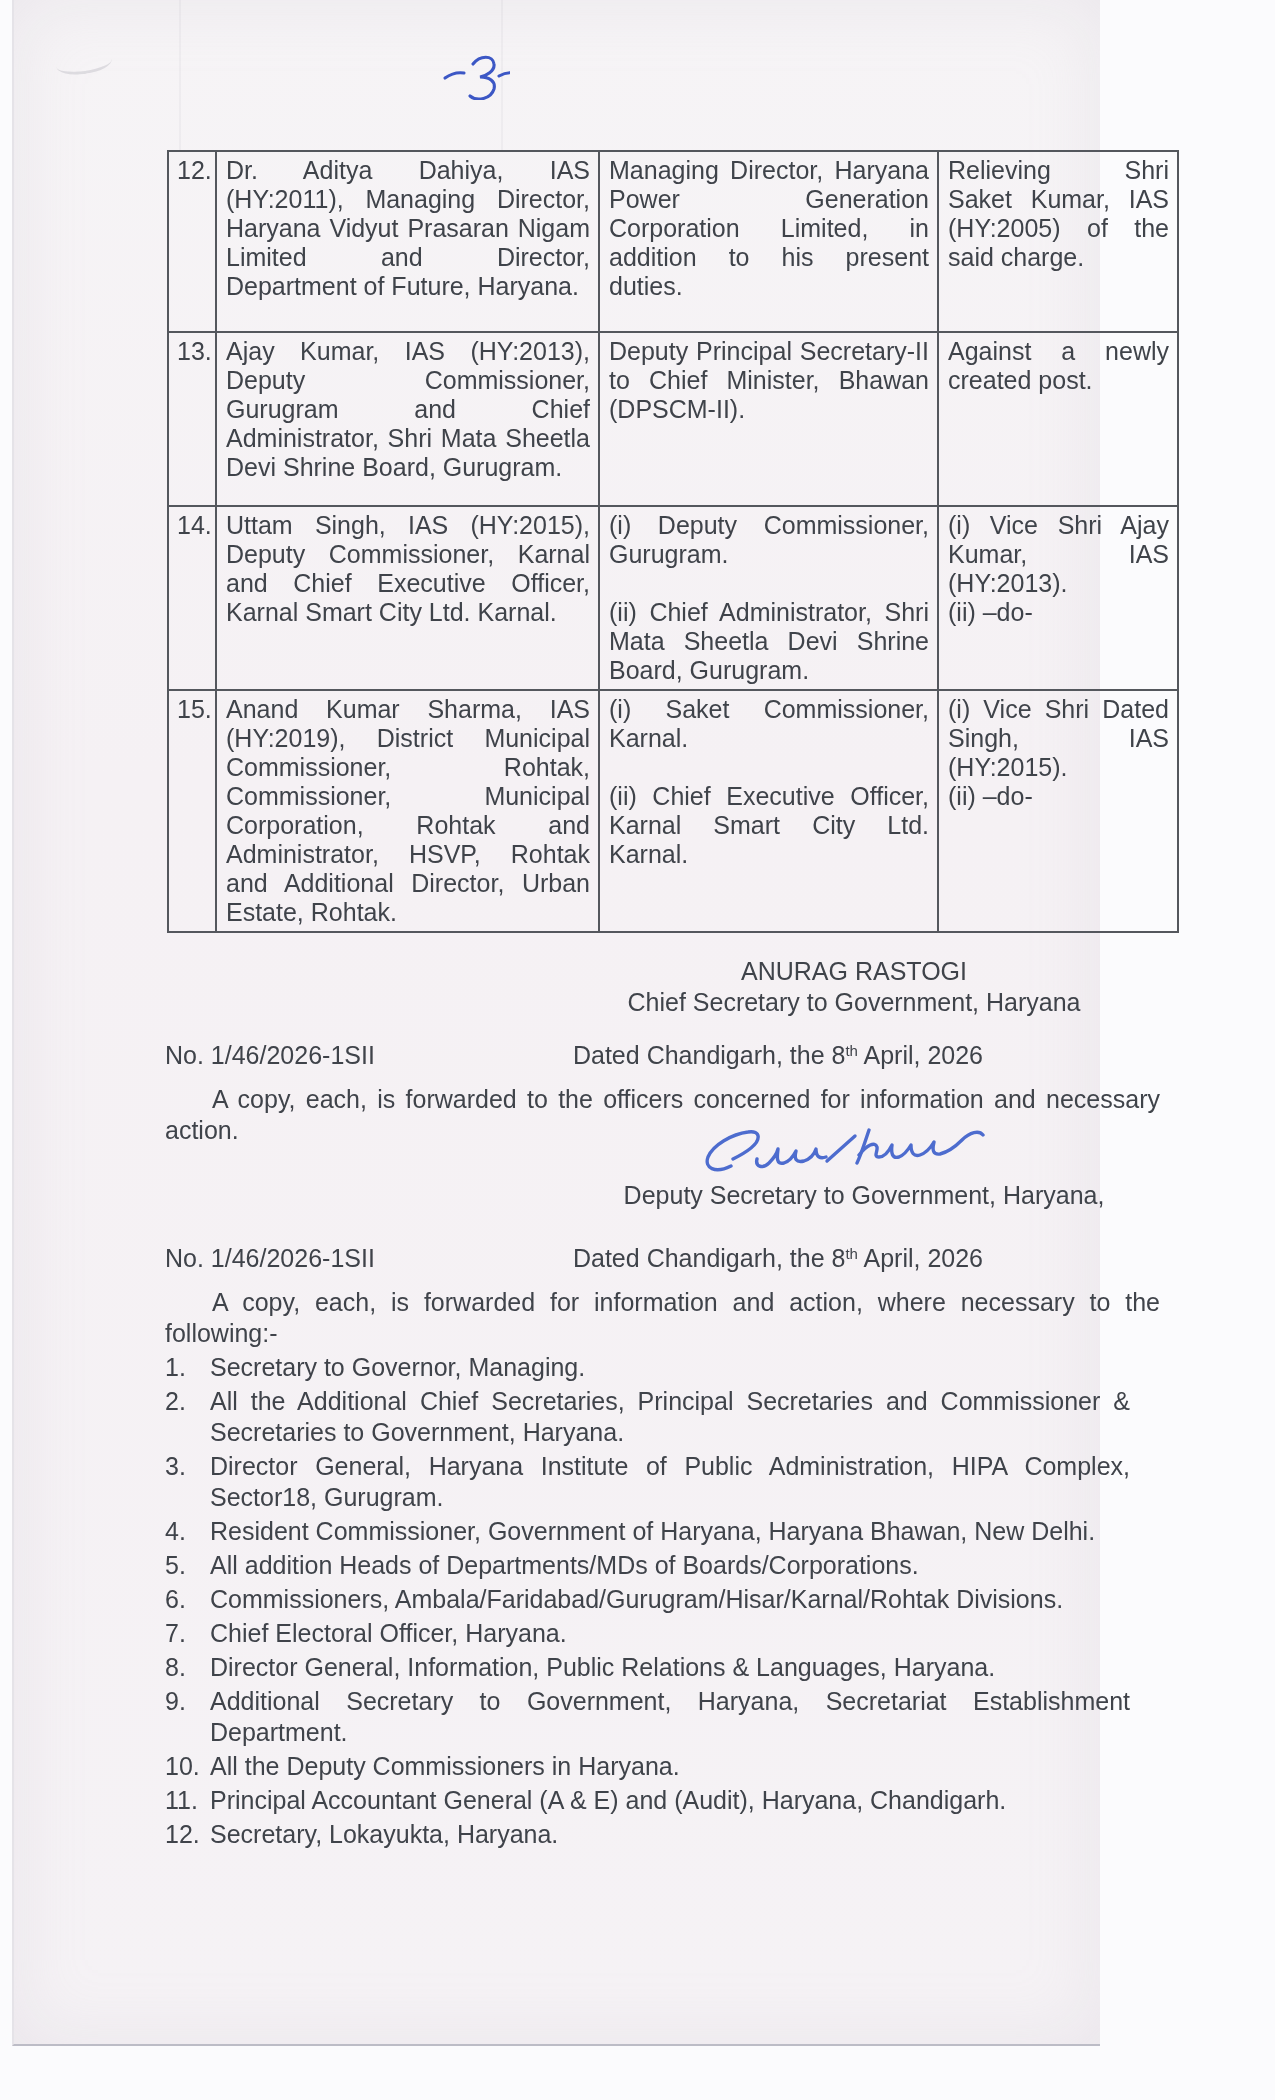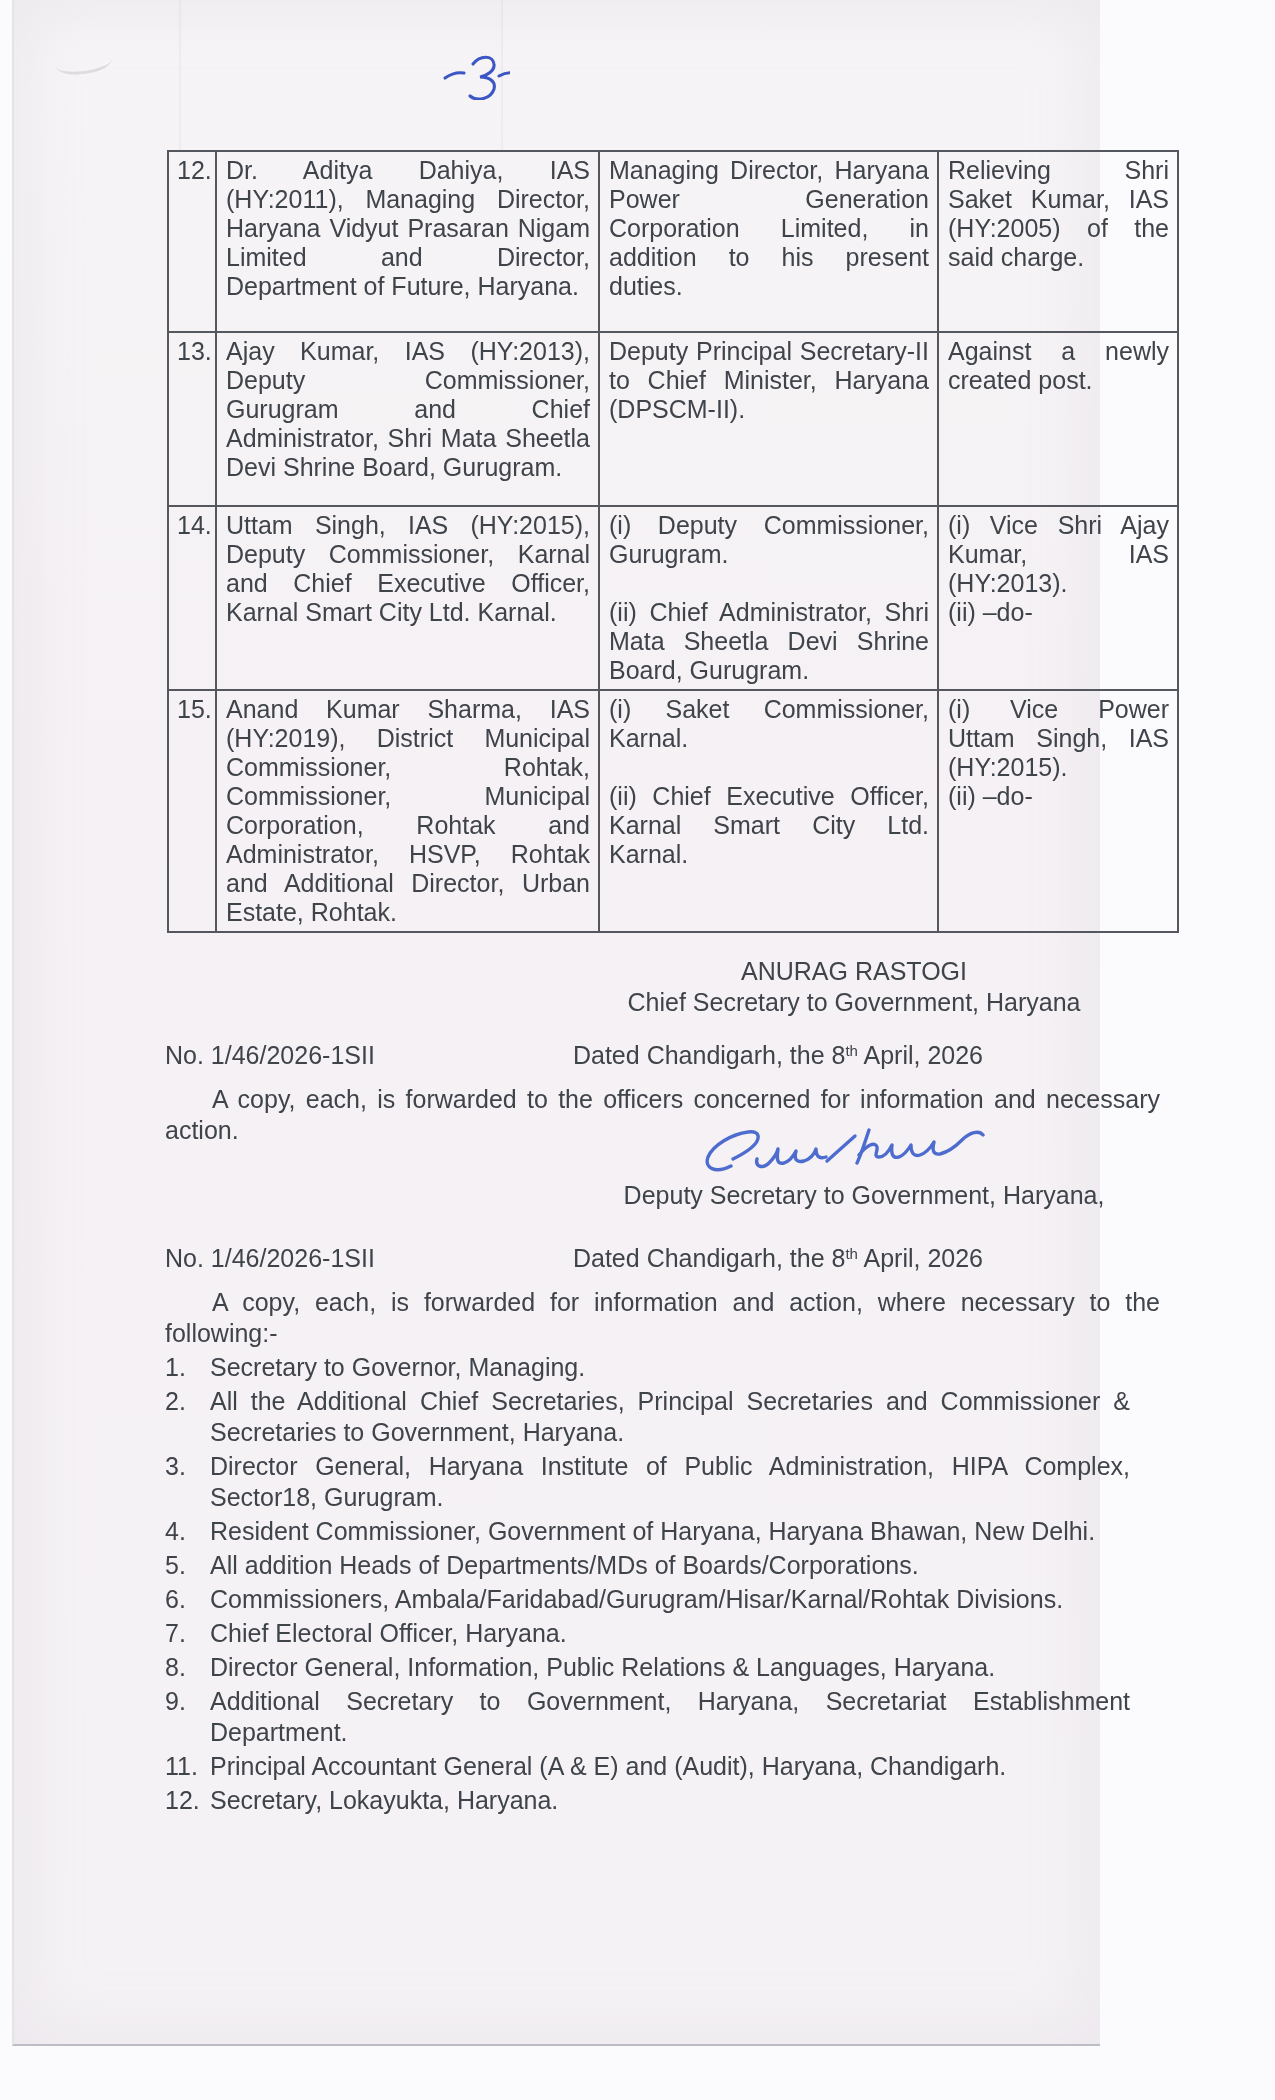--- a/index.html
+++ b/index.html
@@ -85,21 +85,21 @@
     <tbody>
       <tr style="height:181px">
         <td class="sn">12.</td>
         <td>Dr. Aditya Dahiya, IAS (HY:2011), Managing Director, Haryana Vidyut Prasaran Nigam Limited and Director, Department of Future, Haryana.</td>
         <td>Managing Director, Haryana Power Generation Corporation Limited, in addition to his present duties.</td>
         <td>Relieving Shri Saket Kumar, IAS (HY:2005) of the said charge.</td>
       </tr>
       <tr style="height:174px">
         <td class="sn">13.</td>
         <td>Ajay Kumar, IAS (HY:2013), Deputy Commissioner, Gurugram and Chief Administrator, Shri Mata Sheetla Devi Shrine Board, Gurugram.</td>
-        <td>Deputy Principal Secretary-II to Chief Minister, Haryana (DPSCM-II).</td>
+        <td>Deputy Principal Secretary-II to Chief Minister, Bhawan (DPSCM-II).</td>
         <td>Against a newly created post.</td>
       </tr>
       <tr style="height:177px">
         <td class="sn">14.</td>
         <td>Uttam Singh, IAS (HY:2015), Deputy Commissioner, Karnal and Chief Executive Officer, Karnal Smart City Ltd. Karnal.</td>
         <td>
           <p>(i) Deputy Commissioner, Gurugram.</p>
           <p class="gap">(ii) Chief Administrator, Shri Mata Sheetla Devi Shrine Board, Gurugram.</p>
         </td>
         <td>
@@ -108,21 +108,21 @@
         </td>
       </tr>
       <tr style="height:230px">
         <td class="sn">15.</td>
         <td>Anand Kumar Sharma, IAS (HY:2019), District Municipal Commissioner, Rohtak, Commissioner, Municipal Corporation, Rohtak and Administrator, HSVP, Rohtak and Additional Director, Urban Estate, Rohtak.</td>
         <td>
           <p>(i) Saket Commissioner, Karnal.</p>
           <p class="gap">(ii) Chief Executive Officer, Karnal Smart City Ltd. Karnal.</p>
         </td>
         <td>
-          <p>(i) Vice Power Uttam Singh, IAS (HY:2015).</p>
+          <p>(i) Vice Shri Dated Singh, IAS (HY:2015).</p>
           <p>(ii) –do-</p>
         </td>
       </tr>
     </tbody>
   </table>
 
 
   <div class="tblock center" style="left:560px; top:956px; width:560px;">
     <div>ANURAG RASTOGI</div>
     <div>Chief Secretary to Government, Haryana</div>
@@ -187,20 +187,24 @@
       </div>
     <div class="recip-row">
         <span class="recip-num">8.</span>
         <span class="recip-text">Director General, Information, Public Relations &amp; Languages, Haryana.</span>
       </div>
     <div class="recip-row">
         <span class="recip-num">9.</span>
         <span class="recip-text">Additional Secretary to Government, Haryana, Secretariat Establishment Department.</span>
       </div>
     <div class="recip-row">
+        <span class="recip-num">10.</span>
+        <span class="recip-text">All the Deputy Commissioners in Haryana.</span>
+      </div>
+    <div class="recip-row">
         <span class="recip-num">11.</span>
         <span class="recip-text">Principal Accountant General (A &amp; E) and (Audit), Haryana, Chandigarh.</span>
       </div>
     <div class="recip-row">
         <span class="recip-num">12.</span>
         <span class="recip-text">Secretary, Lokayukta, Haryana.</span>
       </div>
   </div>
 
 </div>

